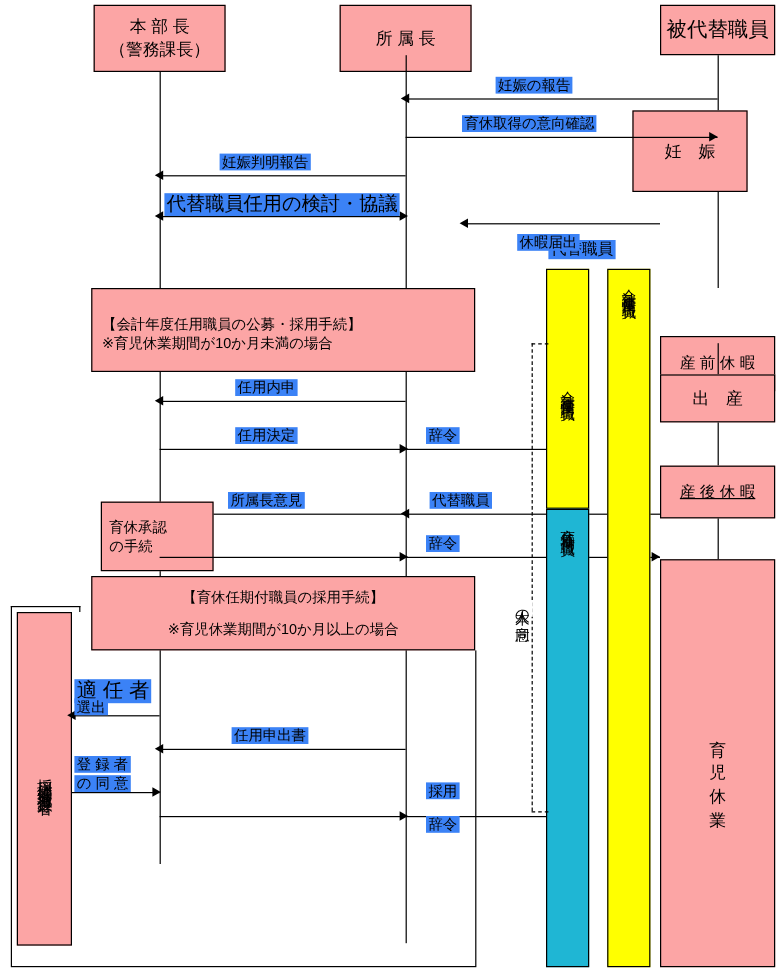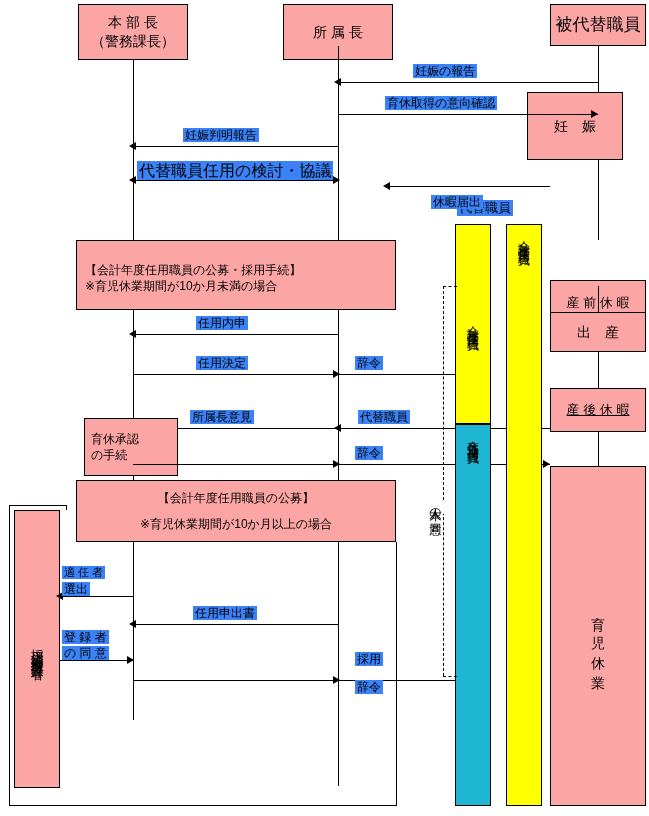--- a/index.html
+++ b/index.html
@@ -118,37 +118,37 @@
     <div>育休承認</div>
     <div>の手続</div>
   </div>
 
   <div class="line hline" style="left:133px;top:464px;width:417px;"></div>
   <div class="arrow ar-r" style="left:333px;top:460px;"></div>
   <div class="arrow ar-r" style="left:543px;top:460px;"></div>
   <div class="lbl" style="left:355px;top:446px;font-size:12px;">辞令</div>
 
   <div class="box multiline" style="left:76px;top:480px;width:320px;height:62px;font-size:12px;justify-content:space-evenly;">
-    <div style="width:100%;text-align:center;">【会計年度任用職員の公募】</div>
+    <div style="width:100%;text-align:center;">【育休任期付職員の採用手続】</div>
     <div style="width:100%;text-align:center;">※育児休業期間が10か月以上の場合</div>
   </div>
 
   <div class="box" style="left:14px;top:510px;width:46px;height:278px;font-size:13px;">
     <span class="vtext">採用候補者名簿登録者</span>
   </div>
 
   <div class="line vline" style="left:9px;top:505px;height:300px;"></div>
   <div class="line hline" style="left:9px;top:505px;width:58px;"></div>
   <div class="line hline" style="left:9px;top:805px;width:388px;"></div>
   <div class="line vline" style="left:396px;top:542px;height:263px;"></div>
   <div class="line vline" style="left:66px;top:505px;height:5px;"></div>
 
   <div class="line hline" style="left:60px;top:596px;width:73px;"></div>
   <div class="arrow ar-l" style="left:56px;top:592px;"></div>
-  <div class="lbl" style="left:62px;top:566px;font-size:11px;">適 任 者</div>
+  <div class="lbl" style="left:62px;top:566px;font-size:17px;">適 任 者</div>
   <div class="lbl" style="left:62px;top:582px;font-size:12px;">選出</div>
 
   <div class="line hline" style="left:60px;top:660px;width:73px;"></div>
   <div class="arrow ar-r" style="left:127px;top:656px;"></div>
   <div class="lbl" style="left:62px;top:630px;font-size:12px;">登 録 者</div>
   <div class="lbl" style="left:62px;top:646px;font-size:12px;">の 同 意</div>
 
   <div class="line hline" style="left:133px;top:624px;width:205px;"></div>
   <div class="arrow ar-l" style="left:129px;top:620px;"></div>
   <div class="lbl" style="left:193px;top:606px;font-size:12px;">任用申出書</div>

